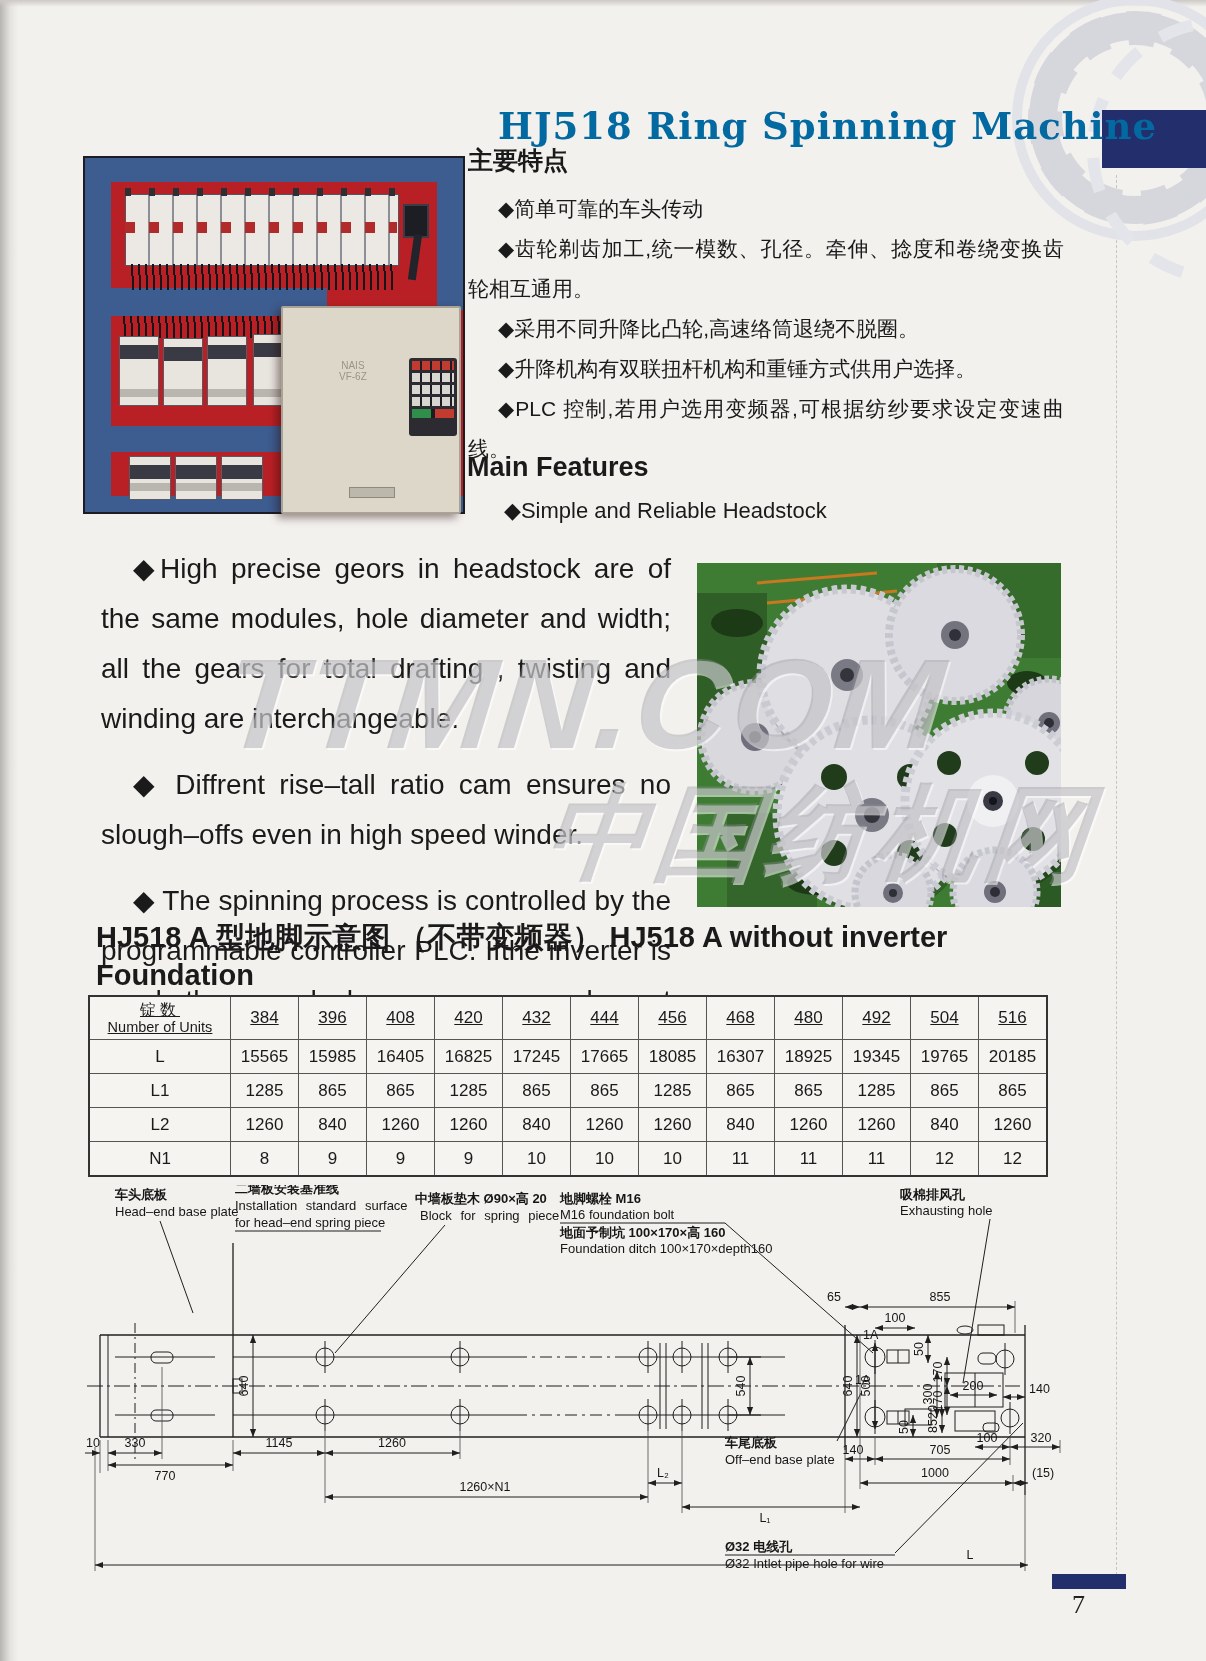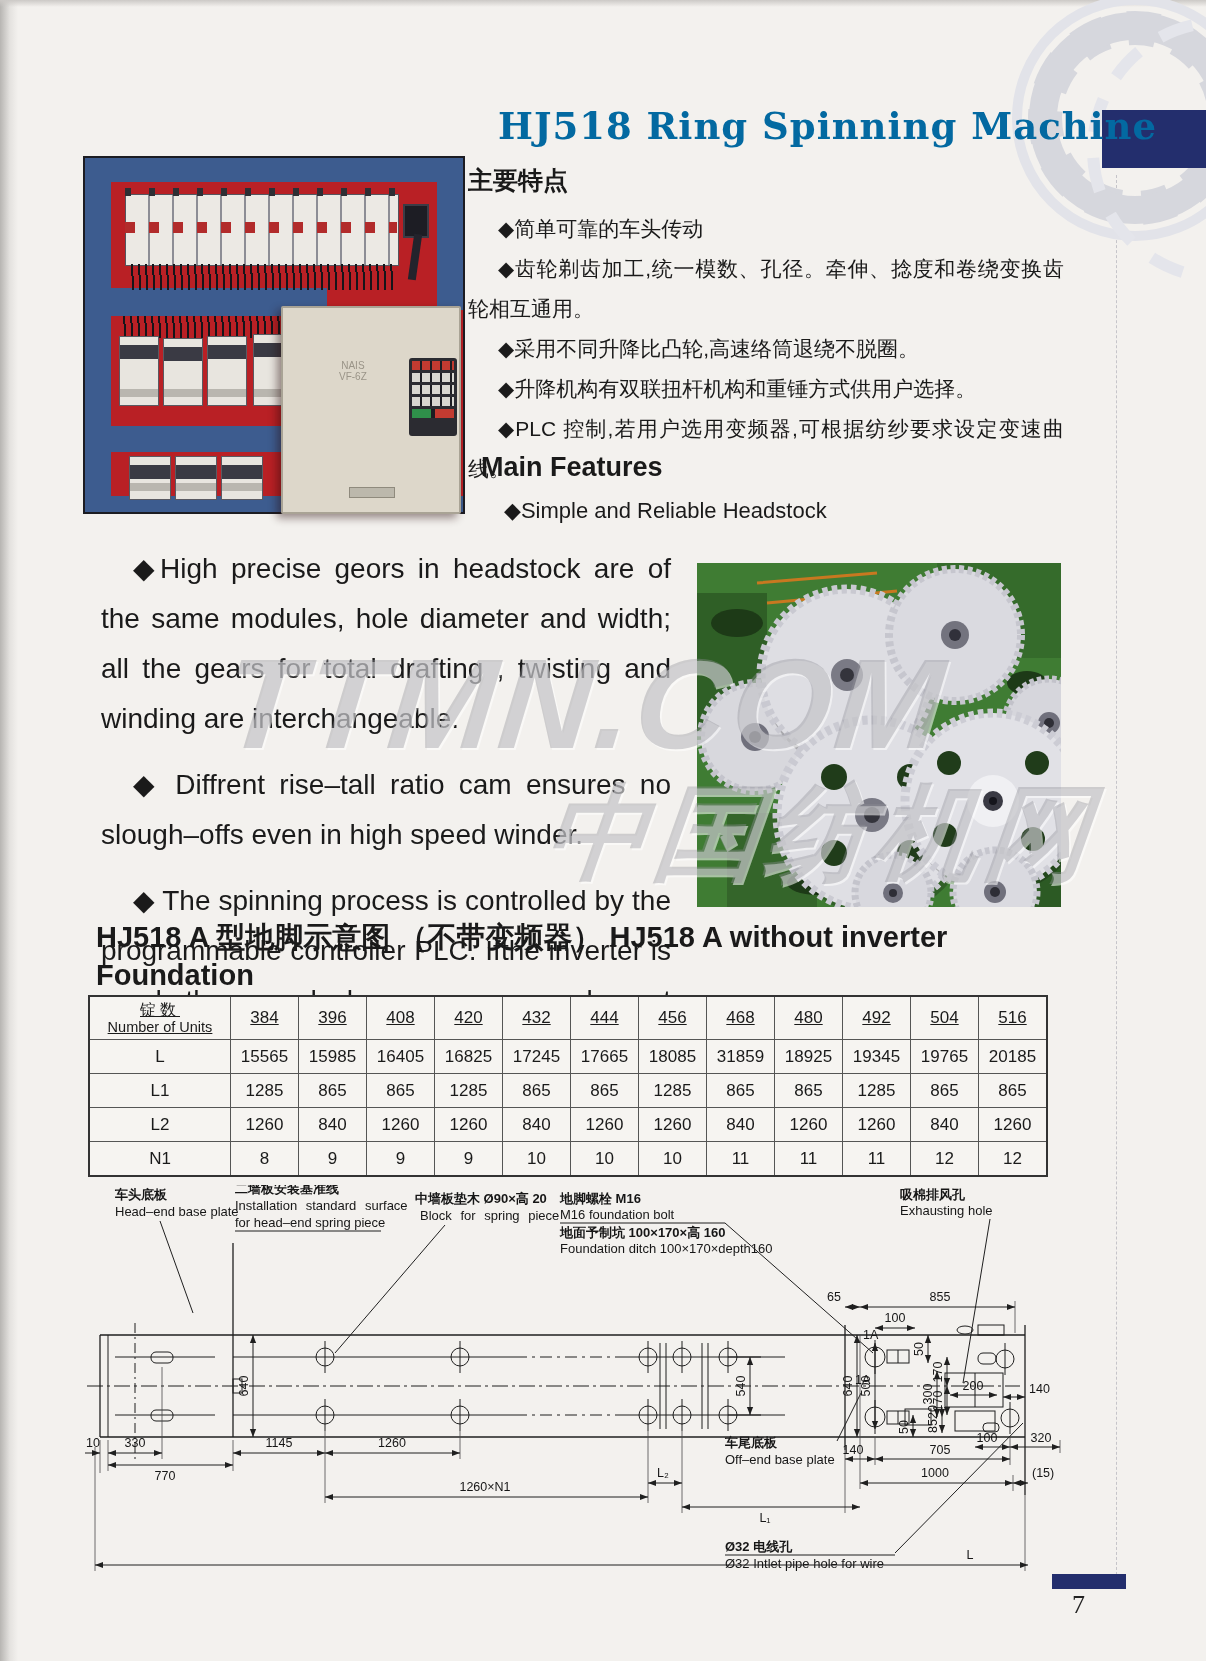--- a/index.html
+++ b/index.html
@@ -10,25 +10,25 @@
   #edge-left{left:0;top:0;width:18px;height:1661px;background:linear-gradient(90deg,#b7b5b2,#e4e2df 55%,rgba(0,0,0,0));}
   #edge-top{left:0;top:0;width:1206px;height:7px;background:linear-gradient(180deg,#cTcfcc,rgba(0,0,0,0));background:linear-gradient(180deg,#ccc9c6,rgba(0,0,0,0));}
   #crease{left:1116px;top:175px;width:0;height:1400px;border-left:1px dashed #b6b6bd;opacity:.75;}
   
   #hdr-navy{left:1102px;top:110px;width:104px;height:58px;background:#232e6d;}
   #footer-navy{left:1052px;top:1574px;width:74px;height:15px;background:#232e6d;}
   #page-number{left:1072px;top:1590px;font-family:"Liberation Serif","DejaVu Serif",serif;font-size:26px;color:#222;}
   #page-title{left:498px;top:104px;width:560px;font-family:"DejaVu Serif","Liberation Serif",serif;
               font-weight:bold;font-size:37px;color:#0369a1;letter-spacing:1px;white-space:nowrap;}
   
-  #features-cn{left:468px;top:164px;width:596px;}
+  #features-cn{left:468px;top:144px;width:596px;}
   #features-cn .head{font-size:25px;font-weight:bold;margin-bottom:12px;}
   #features-cn .item{font-size:21px;line-height:40px;text-indent:30px;text-align:justify;}
   
-  #features-en-head{left:481px;top:452px;font-size:27px;font-weight:600;}
+  #features-en-head{left:467px;top:452px;font-size:27px;font-weight:600;}
   #feature-en-first{left:504px;top:498px;font-size:22px;}
   #features-en{left:85px;top:528px;width:602px;}
   #features-en p{margin:16px;font-size:28px;line-height:50px;text-indent:32px;text-align:justify;}
   
   .wm{pointer-events:none;font-style:italic;font-weight:bold;color:rgba(145,145,152,.38);
       text-shadow:2px 2px 0 rgba(255,255,255,.55);white-space:nowrap;z-index:30;}
   #wm1{left:225px;top:630px;font-size:128px;transform:skewX(-6deg);letter-spacing:4px;}
   #wm2{left:545px;top:765px;font-size:104px;transform:skewX(-6deg);letter-spacing:6px;}
   
   #section-heading{left:88px;top:918px;width:1000px;font-size:29px;font-weight:bold;line-height:38px;margin-left:8px;}
@@ -256,21 +256,21 @@
     </tr>
     <tr>
       <td class="lbl">L</td>
       <td class="c">15565</td>
       <td class="c">15985</td>
       <td class="c">16405</td>
       <td class="c">16825</td>
       <td class="c">17245</td>
       <td class="c">17665</td>
       <td class="c">18085</td>
-      <td class="c">31859</td>
+      <td class="c">16307</td>
       <td class="c">18925</td>
       <td class="c">19345</td>
       <td class="c">19765</td>
       <td class="c">20185</td>
     </tr>
     <tr>
       <td class="lbl">L1</td>
       <td class="c">1285</td>
       <td class="c">865</td>
       <td class="c">865</td>

